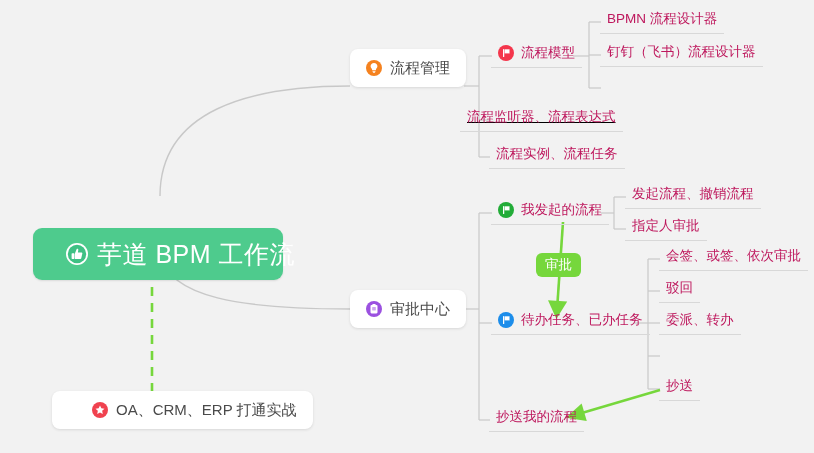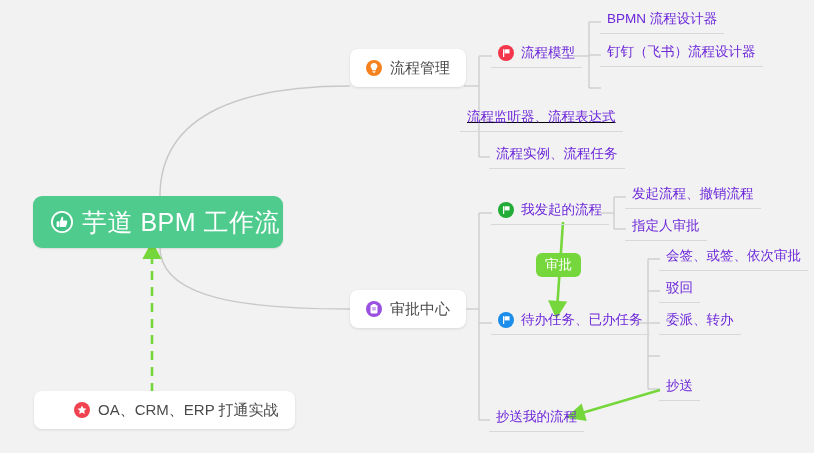--- a/index.html
+++ b/index.html
@@ -27,24 +27,25 @@
   }
 
   
   .root-node {
     position: absolute;
     display: flex;
     align-items: center;
     gap: 9px;
     background: #4ecb8d;
     border-radius: 9px;
-    padding: 0 18px;
+    padding: 0 33px;
     height: 52px;
     box-sizing: border-box;
     box-shadow: 0 1px 2px rgba(0,0,0,0.10);
+    margin-top: 32px;
   }
   .root-label {
     color: #ffffff;
     font-size: 25px;
     letter-spacing: 0.5px;
     white-space: nowrap;
   }
 
   
   .card-node {
@@ -72,21 +73,21 @@
     display: flex;
     align-items: center;
     gap: 7px;
     border-bottom: 1px solid #d8d8d8;
     padding: 0 7px 4px 7px;
     box-sizing: border-box;
     height: 26px;
     white-space: nowrap;
   }
   .leaf-label {
-    color: #6d28d9;
+    color: #be185d;
     font-size: 13.5px;
     white-space: nowrap;
   }
 
   
   .badge {
     display: inline-block;
     width: 16px;
     height: 16px;
     border-radius: 50%;
@@ -272,21 +273,21 @@
     <span class="leaf-label">委派、转办</span>
   </div>
   <div class="leaf-node" style="left:659px; top:375px;">
     <span class="leaf-label">抄送</span>
   </div>
 
   <div class="leaf-node" style="left:489px; top:406px;">
     <span class="leaf-label">抄送我的流程</span>
   </div>
 
-  <div class="card-node wide" style="left:34px; top:391px;padding-left:40px;">
+  <div class="card-node wide" style="left:52px; top:391px;padding-left:40px;">
     <span class="badge">
       <svg viewBox="0 0 16 16">
         <circle cx="8" cy="8" r="8" fill="#f0424f"></circle>
         <path d="M8 3.4 L9.35 6.35 L12.5 6.7 L10.15 8.85 L10.8 12.0 L8 10.4 L5.2 12.0 L5.85 8.85 L3.5 6.7 L6.65 6.35 Z" fill="#ffffff"></path>
       </svg>
     </span>
     <span class="card-label">OA、CRM、ERP 打通实战</span>
   </div>
 
 </div>

